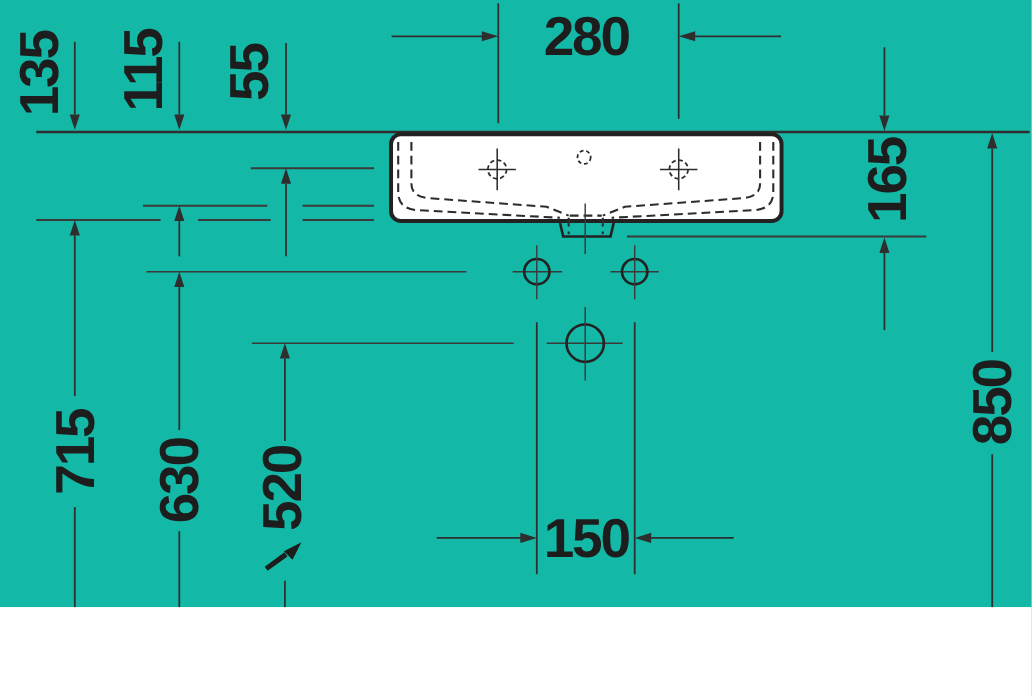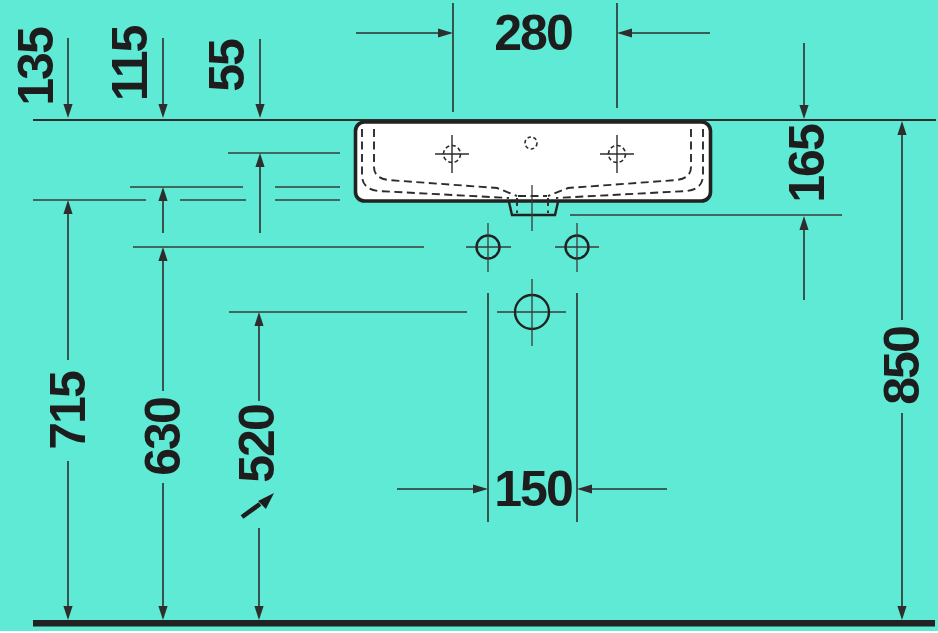--- a/index.html
+++ b/index.html
@@ -1,19 +1,19 @@
 <!DOCTYPE html>
 <html><head>
 <meta charset="utf-8">
 <style>
   html,body{margin:0;padding:0;background:#fff;}
   .stage{
     position:relative;
-    width:938px;height:631px;
-    background:#5eead4;
+    width:938px;height:552px;
+    background:#14b8a6;
     font-family:"Liberation Sans", sans-serif;
     overflow:hidden;
   }
   .stage svg{position:absolute;left:0;top:0;}
   .dim-label{
     font-family:"Liberation Sans", sans-serif;
     font-weight:bold;
     font-size:50px;
     letter-spacing:-2px;
     fill:#1d1d1d;

